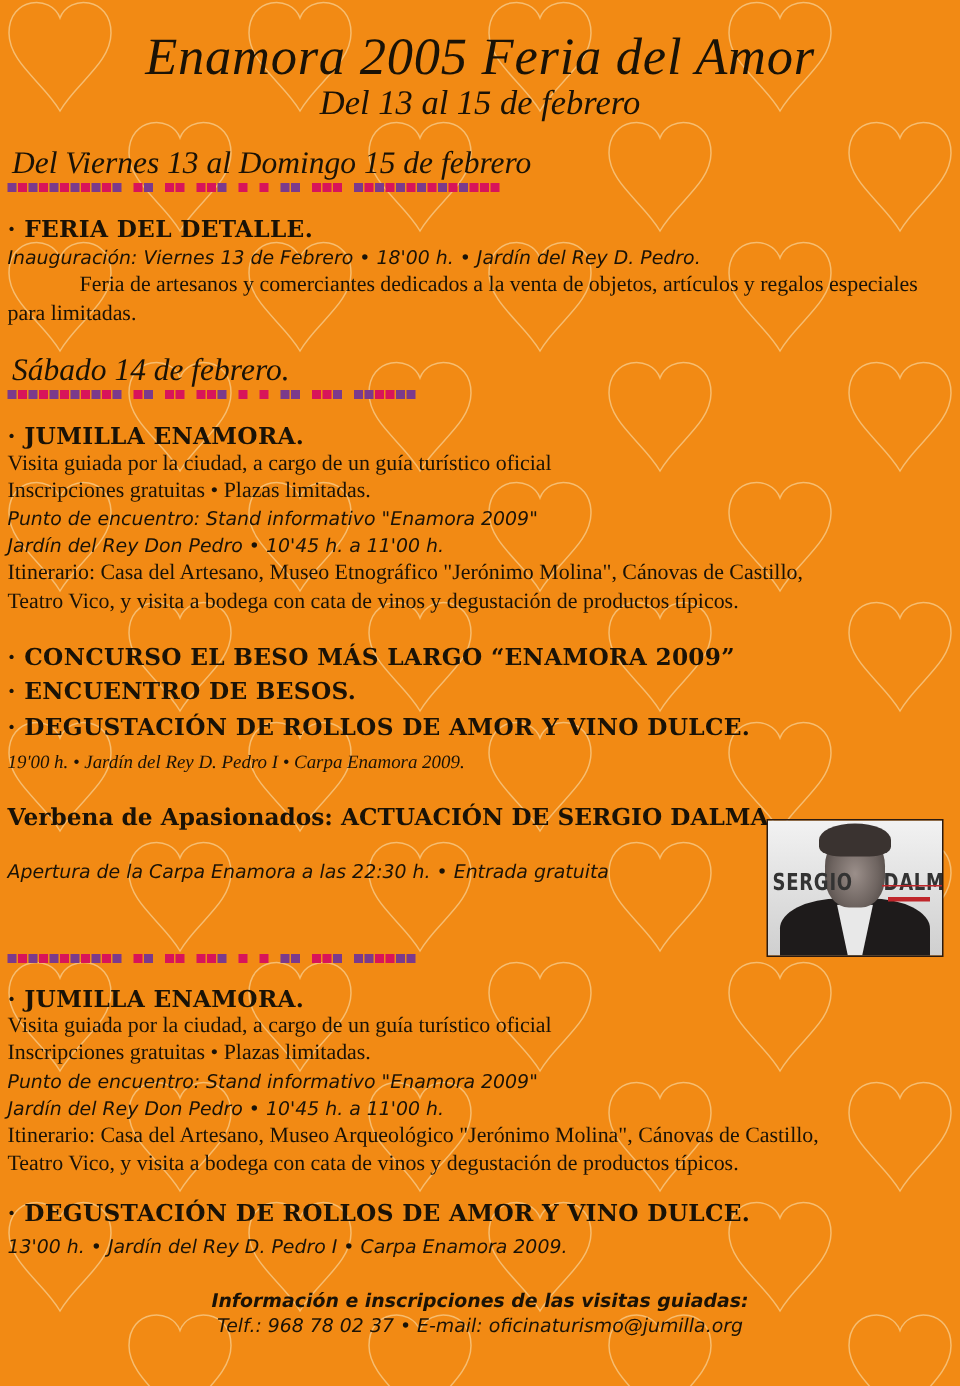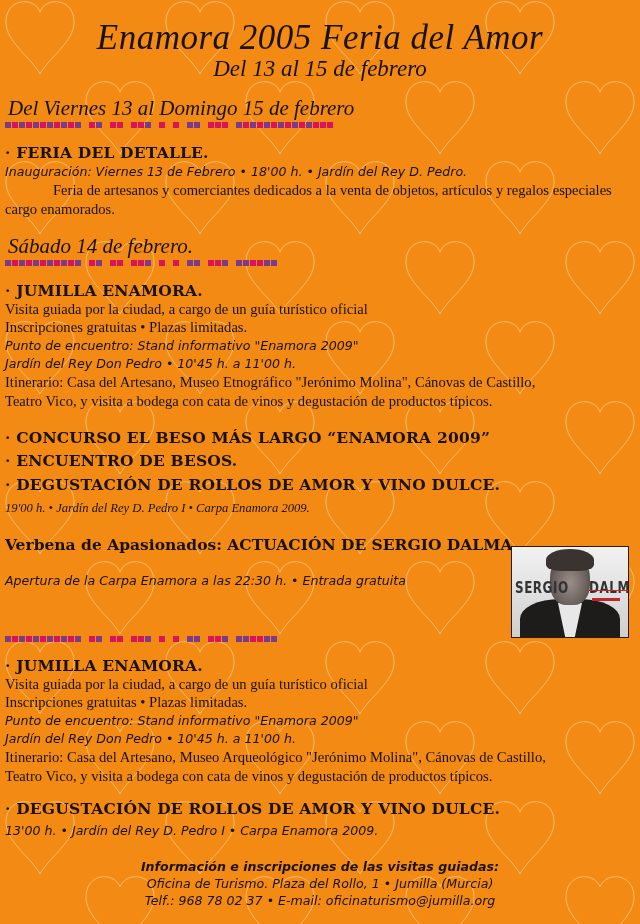--- a/index.html
+++ b/index.html
@@ -202,21 +202,21 @@
       <span class="m"></span>
       <span class="p"></span>
       <span class="m"></span>
       <span class="m"></span>
       <span class="m"></span>
   </div>
 
   <div class="heading" style="top:143px;">· FERIA DEL DETALLE.</div>
   <div class="line-i" style="top:163px;">Inauguración: Viernes 13 de Febrero • 18'00 h. • Jardín del Rey D. Pedro.</div>
   <div class="line-r" style="top:181px;margin-left:48px;">Feria de artesanos y comerciantes dedicados a la venta de objetos, artículos y regalos especiales</div>
-  <div class="line-r" style="top:200px;">cargo enamorados.</div>
+  <div class="line-r" style="top:200px;">para limitadas.</div>
 
   <div class="day-head" style="top:234px;">Sábado 14 de febrero.</div>
   <div class="divider" style="top:260px;">
     <span class="p"></span>
       <span class="m"></span>
       <span class="p"></span>
       <span class="m"></span>
       <span class="p"></span>
       <span class="m"></span>
       <span class="p"></span>
@@ -329,17 +329,16 @@
   <div class="line-i" style="top:712px;">Punto de encuentro: Stand informativo "Enamora 2009"</div>
   <div class="line-i" style="top:730px;">Jardín del Rey Don Pedro • 10'45 h. a 11'00 h.</div>
   <div class="line-r" style="top:748px;">Itinerario: Casa del Artesano, Museo Arqueológico "Jerónimo Molina", Cánovas de Castillo,</div>
   <div class="line-r" style="top:767px;">Teatro Vico, y visita a bodega con cata de vinos y degustación de productos típicos.</div>
 
   <div class="heading" style="top:799px;">· DEGUSTACIÓN DE ROLLOS DE AMOR Y VINO DULCE.</div>
   <div class="line-i" style="top:822px;">13'00 h. • Jardín del Rey D. Pedro I • Carpa Enamora 2009.</div>
 
   <div class="footer" style="top:858px;">
     <div class="f-title">Información e inscripciones de las visitas guiadas:</div>
-    <div>Oficina de Turismo. Plaza del Rollo, 1 •  Jumilla (Murcia)</div>
     <div>Telf.: 968 78 02 37 • E-mail: oficinaturismo@jumilla.org</div>
   </div>
 
 </div>
 
 </body></html>

